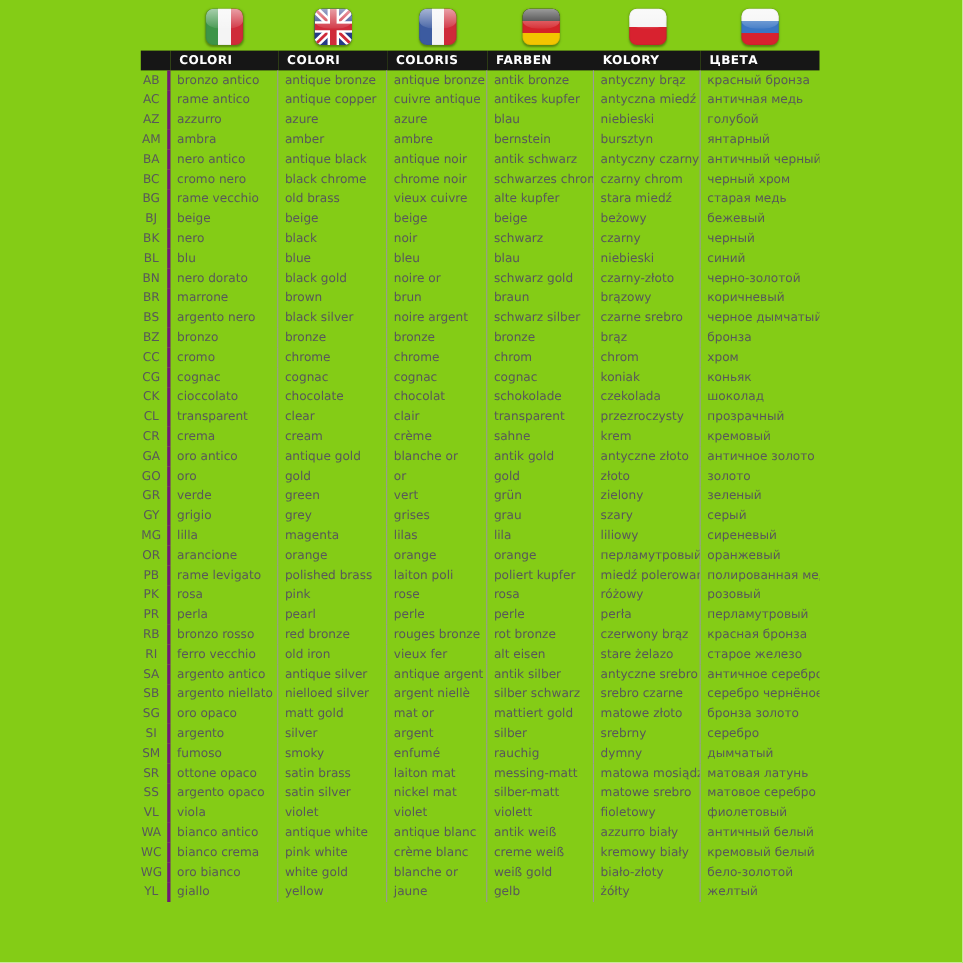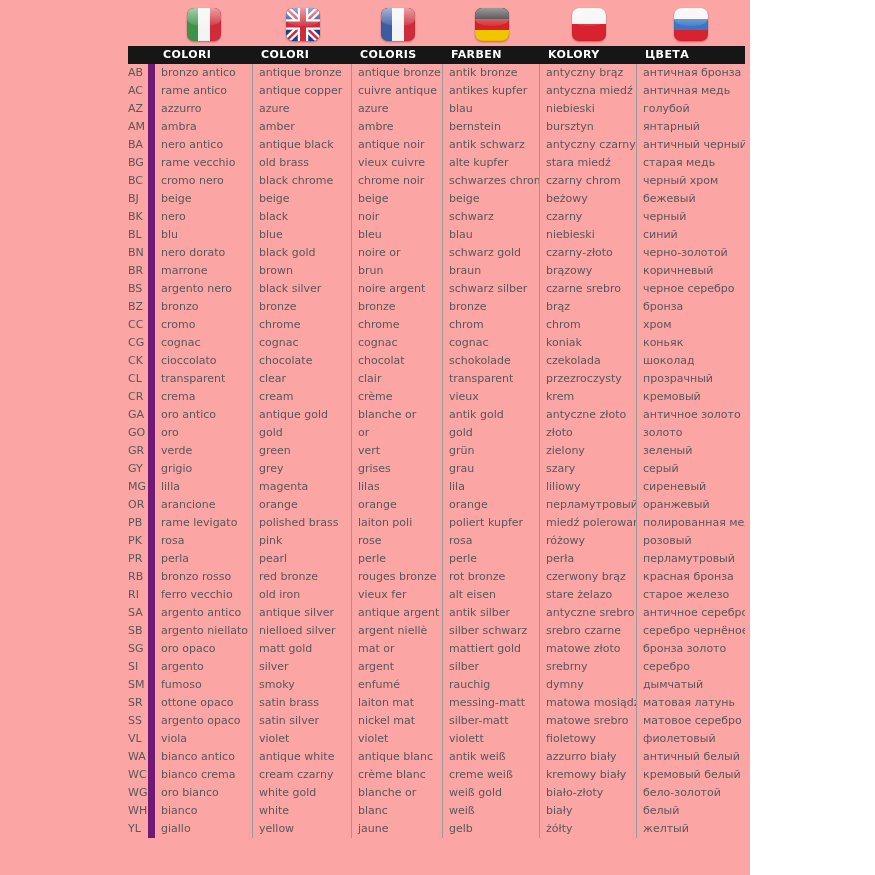--- a/index.html
+++ b/index.html
@@ -1,19 +1,19 @@
 <!DOCTYPE html>
 <html><head>
 <meta charset="utf-8">
 <style>
   html,body{margin:0;padding:0;background:#fff;}
   .page{
     position:relative;
-    width:750px;height:875px;
-    background:#fca5a5;
+    width:875px;height:875px;
+    background:#84cc16;
     font-family:"DejaVu Sans","Liberation Sans",sans-serif;
     color:#58585a;
     overflow:hidden;
   }
   .table-wrap{
     position:absolute;
     left:128px;top:8px;
     width:617px;
   }
   .grid-row{
@@ -58,23 +58,23 @@
   }
   .header-cell.code-head{padding-left:0;}
   
   .cell{
     height:18px;line-height:18px;
     font-size:11px;
     white-space:nowrap;
     overflow:hidden;
   }
   .cell.code{
-    text-align:left;
+    text-align:center;
     padding-right:5px;
-    border-right:7px solid #701a75;
+    border-right:3px solid #701a75;
     color:#58585a;
   }
   .cell.lang{
     padding-left:6px;
     border-right:1px solid #9a9a9a;
   }
   .cell.lang.last{border-right:none;}
 </style>
 </head>
 <body>
@@ -125,21 +125,21 @@
     </div>
 
     <div id="table-body">
         <div class="grid-row">
           <div class="cell code">AB</div>
           <div class="cell lang">bronzo antico</div>
           <div class="cell lang">antique bronze</div>
           <div class="cell lang">antique bronze</div>
           <div class="cell lang">antik bronze</div>
           <div class="cell lang">antyczny brąz</div>
-          <div class="cell lang last">античная бронза</div>
+          <div class="cell lang last">красный бронза</div>
         </div>
         <div class="grid-row">
           <div class="cell code">AC</div>
           <div class="cell lang">rame antico</div>
           <div class="cell lang">antique copper</div>
           <div class="cell lang">cuivre antique</div>
           <div class="cell lang">antikes kupfer</div>
           <div class="cell lang">antyczna miedź</div>
           <div class="cell lang last">античная медь</div>
         </div>
@@ -164,38 +164,38 @@
         <div class="grid-row">
           <div class="cell code">BA</div>
           <div class="cell lang">nero antico</div>
           <div class="cell lang">antique black</div>
           <div class="cell lang">antique noir</div>
           <div class="cell lang">antik schwarz</div>
           <div class="cell lang">antyczny czarny</div>
           <div class="cell lang last">античный черный</div>
         </div>
         <div class="grid-row">
+          <div class="cell code">BC</div>
+          <div class="cell lang">cromo nero</div>
+          <div class="cell lang">black chrome</div>
+          <div class="cell lang">chrome noir</div>
+          <div class="cell lang">schwarzes chrom</div>
+          <div class="cell lang">czarny chrom</div>
+          <div class="cell lang last">черный хром</div>
+        </div>
+        <div class="grid-row">
           <div class="cell code">BG</div>
           <div class="cell lang">rame vecchio</div>
           <div class="cell lang">old brass</div>
           <div class="cell lang">vieux cuivre</div>
           <div class="cell lang">alte kupfer</div>
           <div class="cell lang">stara miedź</div>
           <div class="cell lang last">старая медь</div>
         </div>
         <div class="grid-row">
-          <div class="cell code">BC</div>
-          <div class="cell lang">cromo nero</div>
-          <div class="cell lang">black chrome</div>
-          <div class="cell lang">chrome noir</div>
-          <div class="cell lang">schwarzes chrom</div>
-          <div class="cell lang">czarny chrom</div>
-          <div class="cell lang last">черный хром</div>
-        </div>
-        <div class="grid-row">
           <div class="cell code">BJ</div>
           <div class="cell lang">beige</div>
           <div class="cell lang">beige</div>
           <div class="cell lang">beige</div>
           <div class="cell lang">beige</div>
           <div class="cell lang">beżowy</div>
           <div class="cell lang last">бежевый</div>
         </div>
         <div class="grid-row">
           <div class="cell code">BK</div>
@@ -233,21 +233,21 @@
           <div class="cell lang">brązowy</div>
           <div class="cell lang last">коричневый</div>
         </div>
         <div class="grid-row">
           <div class="cell code">BS</div>
           <div class="cell lang">argento nero</div>
           <div class="cell lang">black silver</div>
           <div class="cell lang">noire argent</div>
           <div class="cell lang">schwarz silber</div>
           <div class="cell lang">czarne srebro</div>
-          <div class="cell lang last">черное серебро</div>
+          <div class="cell lang last">черное дымчатый</div>
         </div>
         <div class="grid-row">
           <div class="cell code">BZ</div>
           <div class="cell lang">bronzo</div>
           <div class="cell lang">bronze</div>
           <div class="cell lang">bronze</div>
           <div class="cell lang">bronze</div>
           <div class="cell lang">brąz</div>
           <div class="cell lang last">бронза</div>
         </div>
@@ -285,21 +285,21 @@
           <div class="cell lang">clair</div>
           <div class="cell lang">transparent</div>
           <div class="cell lang">przezroczysty</div>
           <div class="cell lang last">прозрачный</div>
         </div>
         <div class="grid-row">
           <div class="cell code">CR</div>
           <div class="cell lang">crema</div>
           <div class="cell lang">cream</div>
           <div class="cell lang">crème</div>
-          <div class="cell lang">vieux</div>
+          <div class="cell lang">sahne</div>
           <div class="cell lang">krem</div>
           <div class="cell lang last">кремовый</div>
         </div>
         <div class="grid-row">
           <div class="cell code">GA</div>
           <div class="cell lang">oro antico</div>
           <div class="cell lang">antique gold</div>
           <div class="cell lang">blanche or</div>
           <div class="cell lang">antik gold</div>
           <div class="cell lang">antyczne złoto</div>
@@ -472,45 +472,36 @@
           <div class="cell lang">bianco antico</div>
           <div class="cell lang">antique white</div>
           <div class="cell lang">antique blanc</div>
           <div class="cell lang">antik weiß</div>
           <div class="cell lang">azzurro biały</div>
           <div class="cell lang last">античный белый</div>
         </div>
         <div class="grid-row">
           <div class="cell code">WC</div>
           <div class="cell lang">bianco crema</div>
-          <div class="cell lang">cream czarny</div>
+          <div class="cell lang">pink white</div>
           <div class="cell lang">crème blanc</div>
           <div class="cell lang">creme weiß</div>
           <div class="cell lang">kremowy biały</div>
           <div class="cell lang last">кремовый белый</div>
         </div>
         <div class="grid-row">
           <div class="cell code">WG</div>
           <div class="cell lang">oro bianco</div>
           <div class="cell lang">white gold</div>
           <div class="cell lang">blanche or</div>
           <div class="cell lang">weiß gold</div>
           <div class="cell lang">biało-złoty</div>
           <div class="cell lang last">бело-золотой</div>
         </div>
         <div class="grid-row">
-          <div class="cell code">WH</div>
-          <div class="cell lang">bianco</div>
-          <div class="cell lang">white</div>
-          <div class="cell lang">blanc</div>
-          <div class="cell lang">weiß</div>
-          <div class="cell lang">biały</div>
-          <div class="cell lang last">белый</div>
-        </div>
-        <div class="grid-row">
           <div class="cell code">YL</div>
           <div class="cell lang">giallo</div>
           <div class="cell lang">yellow</div>
           <div class="cell lang">jaune</div>
           <div class="cell lang">gelb</div>
           <div class="cell lang">żółty</div>
           <div class="cell lang last">желтый</div>
         </div>
       </div>
 

